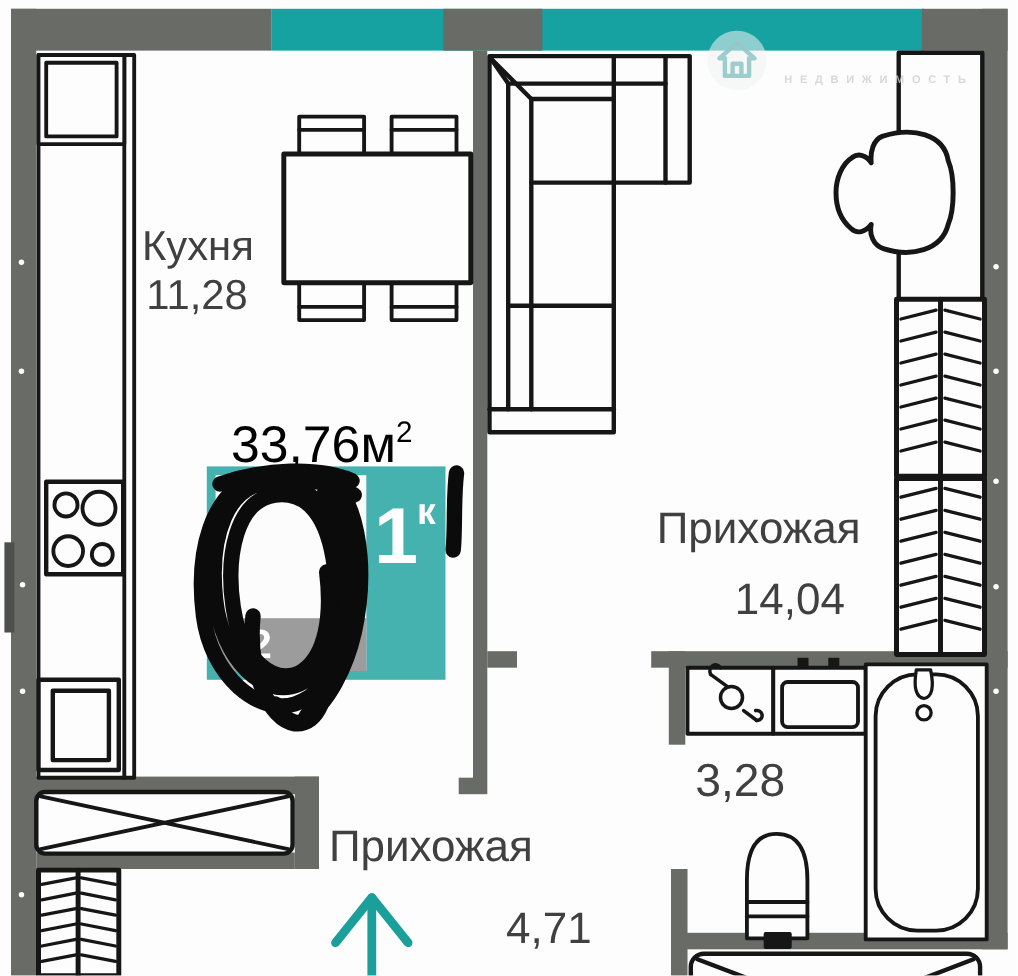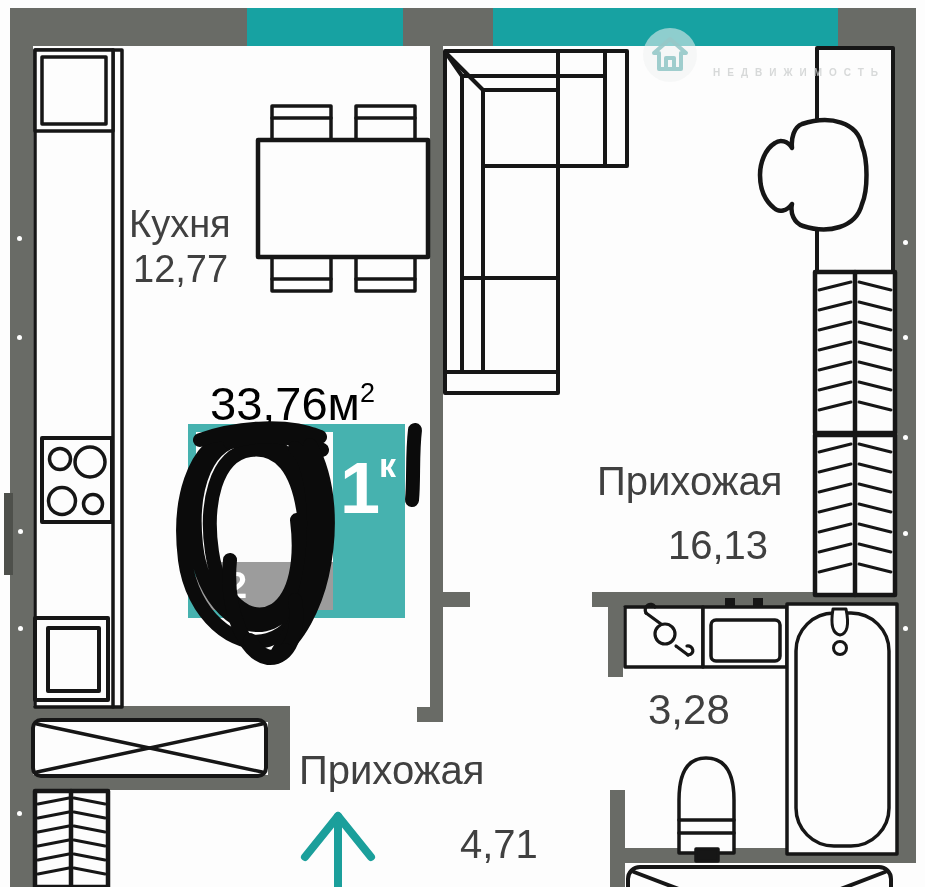--- a/index.html
+++ b/index.html
@@ -232,24 +232,24 @@
 
       <g stroke="#1b9f9b" stroke-width="8" fill="none">
         <line x1="338" y1="887" x2="338" y2="823"></line>
         <line x1="338" y1="816" x2="305" y2="857"></line>
         <line x1="338" y1="816" x2="371" y2="857"></line>
       </g>
     </g>
   </svg>
 
   <div class="lbl room-name" style="left:129px;top:203px;font-size:38px;">Кухня</div>
-  <div class="lbl room-area" style="left:133px;top:248px;font-size:38px;">12,77</div>
+  <div class="lbl room-area" style="left:133px;top:248px;font-size:38px;">11,28</div>
   <div class="lbl room-name" style="left:597px;top:459px;">Прихожая</div>
-  <div class="lbl room-area" style="left:668px;top:523px;">16,13</div>
-  <div class="lbl room-area" style="left:648px;top:686px;font-size:42px;">3,28</div>
+  <div class="lbl room-area" style="left:668px;top:523px;">14,04</div>
+  <div class="lbl room-area" style="left:632px;top:686px;font-size:42px;">3,28</div>
   <div class="lbl room-name" style="left:299px;top:748px;">Прихожая</div>
   <div class="lbl room-area" style="left:460px;top:822px;">4,71</div>
 
   <div class="total-area" style="left:210px;top:376px;">
     <span>33,76м</span><sup>2</sup>
   </div>
   <div class="badge">
     <div class="panel"></div>
     <div class="bar">12</div>
     <div class="count">1</div>

